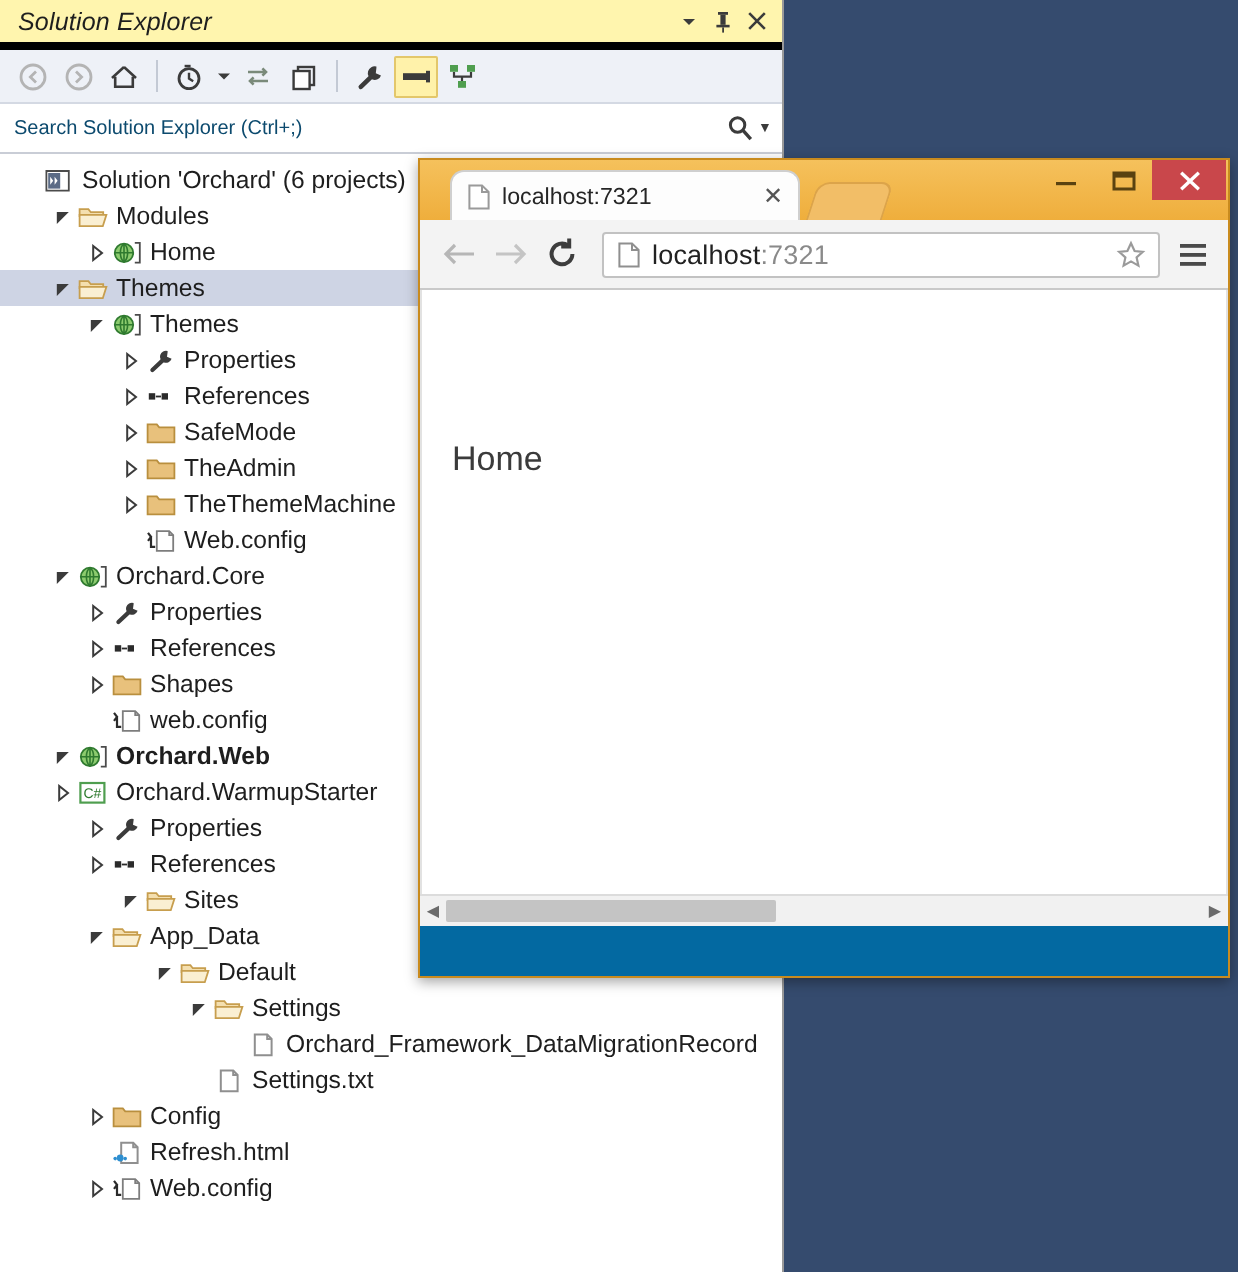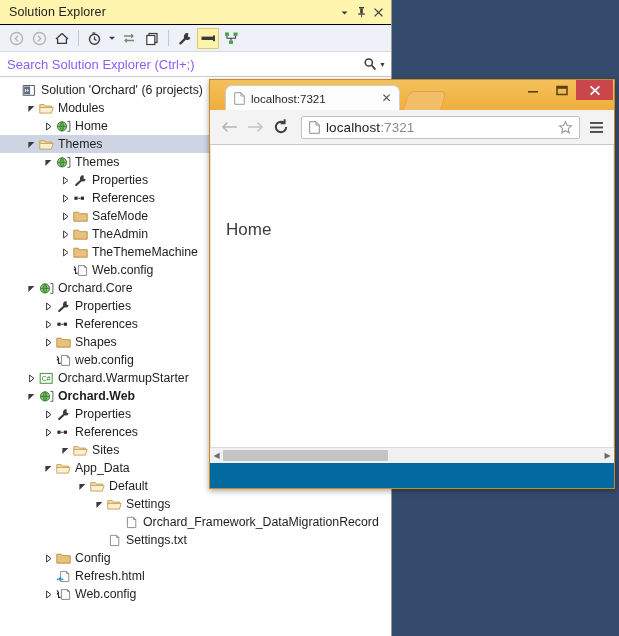--- a/index.html
+++ b/index.html
@@ -15,23 +15,23 @@
   
   #solution-explorer{
     position:absolute;left:0;top:0;width:392px;height:636px;
     background:#ffffff;
     border-right:1px solid #9a9a9a;
     box-sizing:border-box;
     overflow:hidden;
   }
   .se-titlebar{
     height:25px;background:#FFF5AE;
-    border-bottom:1px solid #000000;
+    border-bottom:4px solid #000000;
     display:flex;align-items:center;
-    padding:0 4px 0 9px;box-sizing:border-box;
+    padding:0 4px 0 9px;box-sizing:border-box;font-style:italic;
   }
   .se-title{font-size:12.5px;color:#1e1e1e;flex:1;letter-spacing:.1px;}
   .se-tb-btn{
     width:17px;height:17px;display:flex;align-items:center;justify-content:center;
     color:#3b3b3b;
   }
   .se-tb-btn svg{display:block;}
 
   .se-toolbar{
     height:27px;background:#EEF1F7;
@@ -43,21 +43,21 @@
     width:22px;height:21px;display:flex;align-items:center;justify-content:center;
     border:1px solid transparent;box-sizing:border-box;border-radius:1px;
   }
   .tb-icon.active{background:#FFF2AA;border-color:#E3C76B;}
   .tb-sep{width:1px;height:16px;background:#c3c9d4;margin:0 4px;}
 
   .se-search{
     height:25px;background:#ffffff;border-bottom:1px solid #c9cdd6;
     display:flex;align-items:center;padding:0 4px 0 7px;box-sizing:border-box;
   }
-  .se-search-text{flex:1;color:#8b5cf6;font-size:13px;}
+  .se-search-text{flex:1;color:#0c4a6e;font-size:10px;}
   .se-search-icon{width:16px;height:16px;display:flex;align-items:center;justify-content:center;color:#3b3b3b;}
   .se-search-caret{width:9px;color:#3b3b3b;font-size:7px;text-align:center;}
 
   
   .tree{padding-top:4px;background:#ffffff;height:calc(636px - 25px - 27px - 25px);position:relative;}
   .trow{
     height:18px;display:flex;align-items:center;white-space:nowrap;
     font-size:12.3px;color:#1e1e1e;
   }
   .trow.selected{background:#CED4E4;}
@@ -490,46 +490,46 @@
             <path d="M11.6 1.6 L11.6 3.6 L13.6 3.6" fill="none" stroke="#7d7d7d" stroke-width="0.9"></path>
             <path d="M1 2.4 L2.5 4.4 L1 6.4 M2.5 4.4 L2.5 9.4 L4.6 9.4" fill="none" stroke="#2b2b2b" stroke-width="1.1"></path>
           </svg>
         </span>
         <span class="tlabel">web.config</span>
       </div>
       <div class="trow">
         <span style="flex: 0 0 25px;"></span>
         <span class="twist">
           <svg width="9" height="9" viewBox="0 0 9 9">
-            <path d="M2.6 1 L2.6 8 L7 4.5 Z" fill="none" stroke="#3b3b3b" stroke-width="1"></path>
-          </svg>
-        </span>
-        <span class="ticon">
-          <svg width="15" height="13" viewBox="0 0 15 13">
-            <rect x="1.2" y="1.5" width="12" height="9.8" fill="#fff" stroke="#4f9e4f" stroke-width="1.1"></rect>
-            <text x="7.2" y="8.8" font-size="7" font-family="Liberation Sans, sans-serif" fill="#2d7a2d" text-anchor="middle">C#</text>
-          </svg>
-        </span>
-        <span class="tlabel">Orchard.WarmupStarter</span>
-      </div>
-      <div class="trow">
-        <span style="flex: 0 0 25px;"></span>
-        <span class="twist">
-          <svg width="9" height="9" viewBox="0 0 9 9">
             <path d="M1.4 2 L7.4 2 L1.4 8 Z" fill="#3b3b3b"></path>
           </svg>
         </span>
         <span class="ticon">
           <svg width="16" height="13" viewBox="0 0 16 13">
             <path d="M11.4 1.4 L13.9 1.4 L13.9 11.3 L11.4 11.3" fill="#fff" stroke="#4b4b4b" stroke-width="0.9"></path>
             <circle cx="6" cy="6.4" r="4.6" fill="#8CCB6E" stroke="#2F7A2F" stroke-width="0.9"></circle>
             <path d="M1.4 6.4 L10.6 6.4 M6 1.8 L6 11 M6 1.8 C3.6 3.6 3.6 9.2 6 11 M6 1.8 C8.4 3.6 8.4 9.2 6 11" fill="none" stroke="#2F7A2F" stroke-width="0.8"></path>
           </svg>
         </span>
         <span class="tlabel bold">Orchard.Web</span>
+      </div>
+      <div class="trow">
+        <span style="flex: 0 0 25px;"></span>
+        <span class="twist">
+          <svg width="9" height="9" viewBox="0 0 9 9">
+            <path d="M2.6 1 L2.6 8 L7 4.5 Z" fill="none" stroke="#3b3b3b" stroke-width="1"></path>
+          </svg>
+        </span>
+        <span class="ticon">
+          <svg width="15" height="13" viewBox="0 0 15 13">
+            <rect x="1.2" y="1.5" width="12" height="9.8" fill="#fff" stroke="#4f9e4f" stroke-width="1.1"></rect>
+            <text x="7.2" y="8.8" font-size="7" font-family="Liberation Sans, sans-serif" fill="#2d7a2d" text-anchor="middle">C#</text>
+          </svg>
+        </span>
+        <span class="tlabel">Orchard.WarmupStarter</span>
       </div>
       <div class="trow">
         <span style="flex: 0 0 42px;"></span>
         <span class="twist">
           <svg width="9" height="9" viewBox="0 0 9 9">
             <path d="M2.6 1 L2.6 8 L7 4.5 Z" fill="none" stroke="#3b3b3b" stroke-width="1"></path>
           </svg>
         </span>
         <span class="ticon">
           <svg width="15" height="13" viewBox="0 0 15 13">

